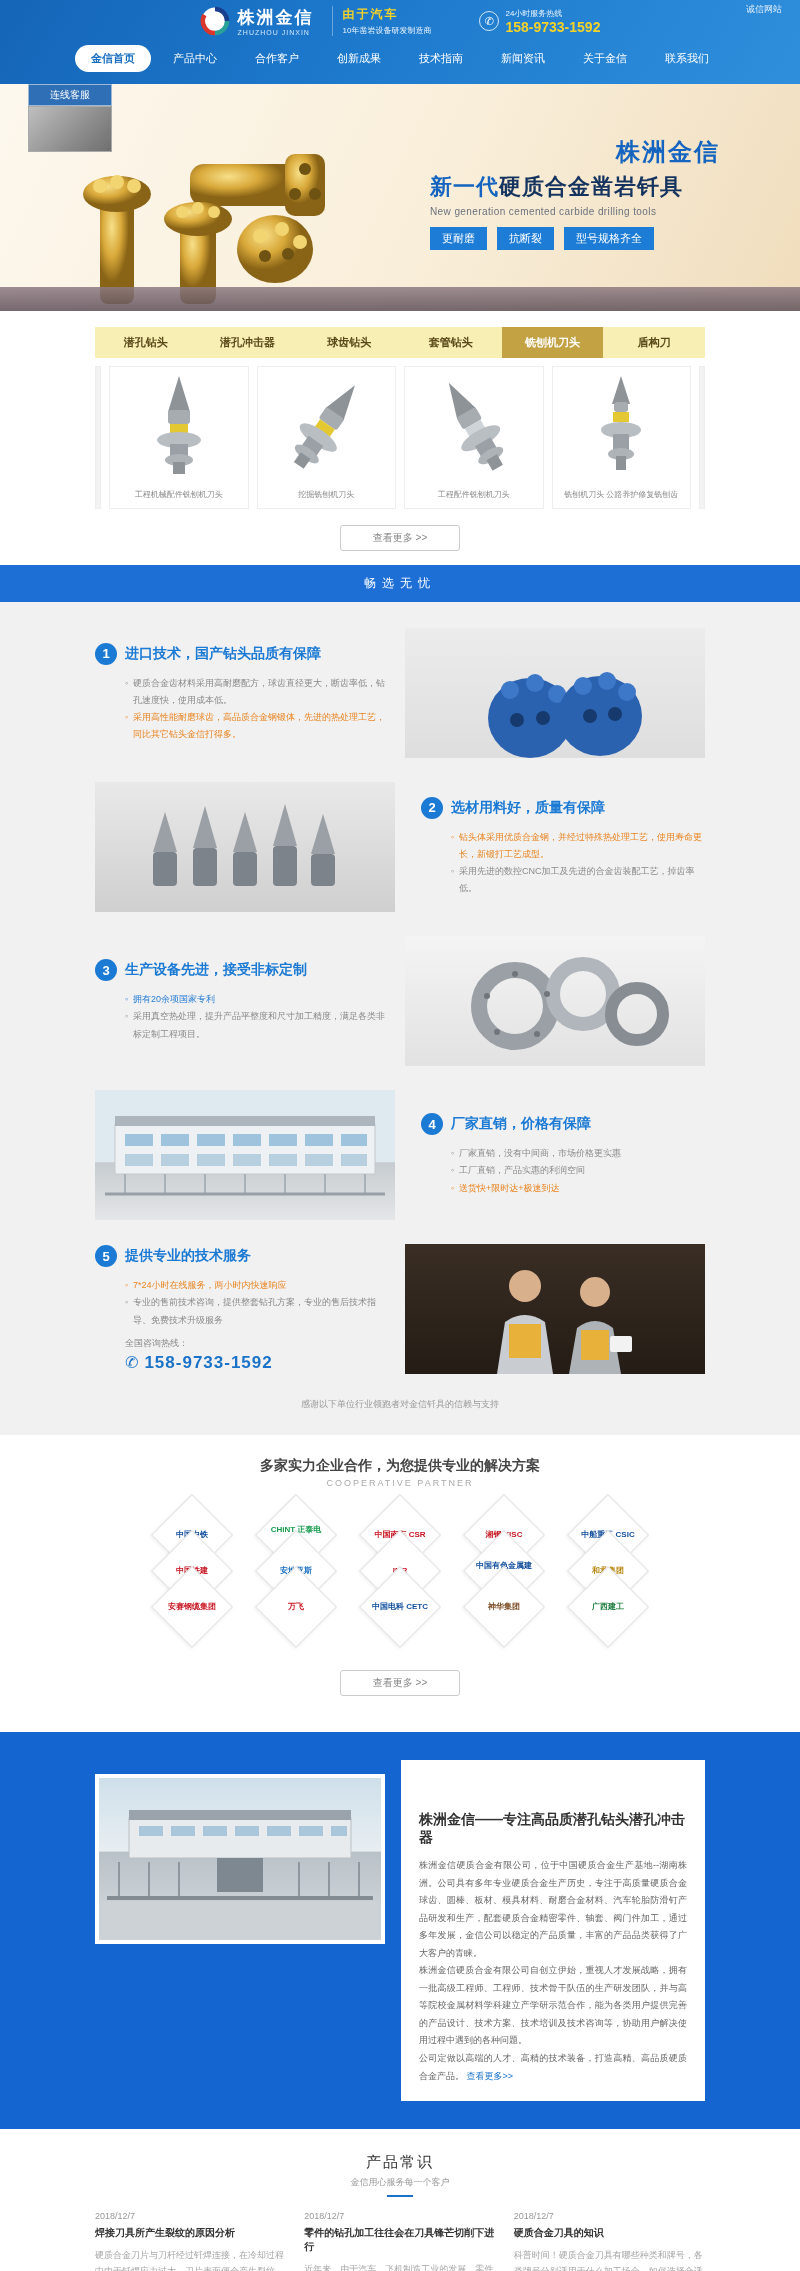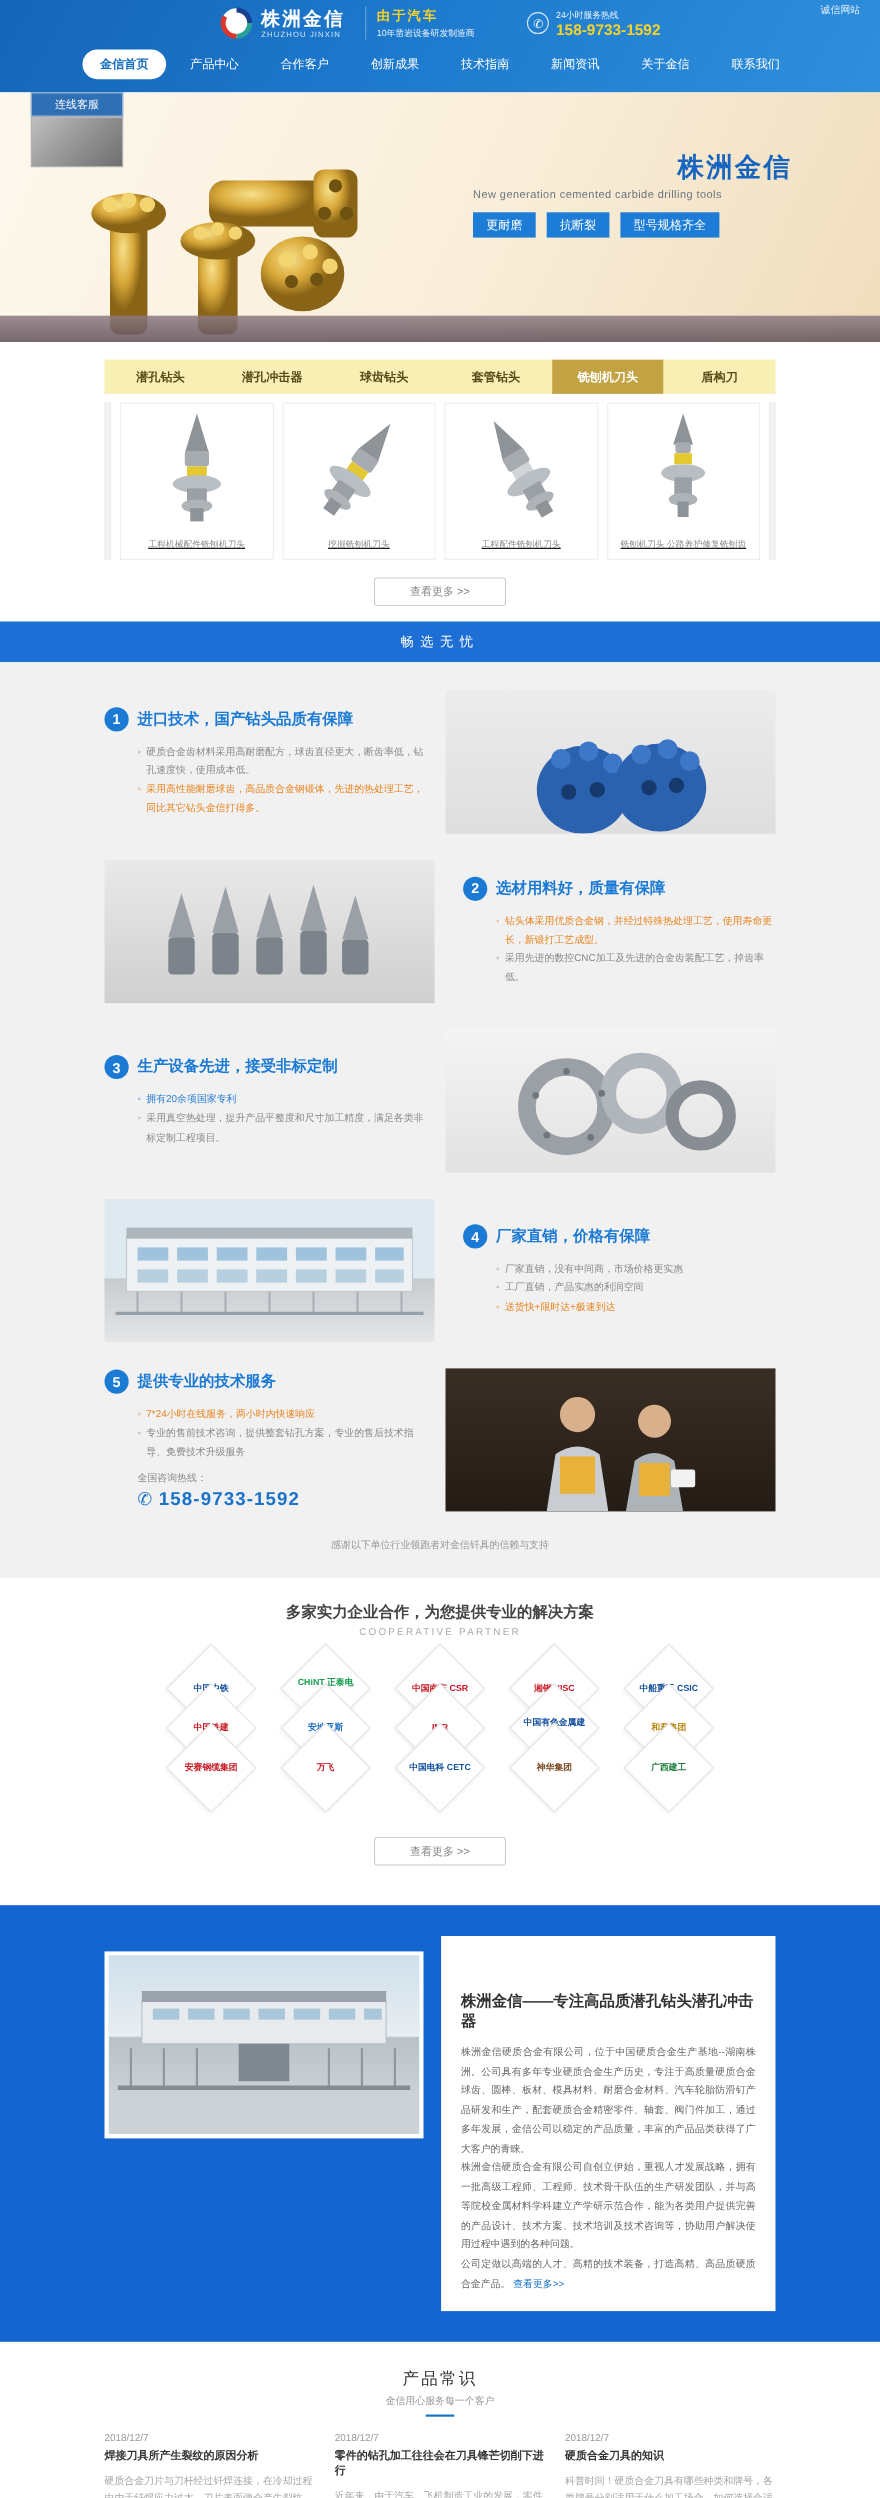--- a/index.html
+++ b/index.html
@@ -42,21 +42,21 @@
   .banner-tags { display:flex; gap:10px; margin-top:10px; }
   .banner-tag { background:#1c7cd6; color:#fff; font-size:11px; padding:4px 12px; cursor:pointer; }
 
   
   .ptabs-wrap { padding-top:16px; background:#fff; }
   .ptabs { display:flex; background:#f8efb4; }
   .ptab { flex:1; text-align:center; font-size:11px; font-weight:bold; color:#5a4a1a; padding:8px 0; cursor:pointer; }
   .ptab.active { background:#c2a243; color:#fff; }
 
   
-  .prod-row { display:flex; gap:8px; margin-top:8px; align-items:stretch;text-decoration:underline; }
+  .prod-row { display:flex; gap:8px; margin-top:8px; align-items:stretch; }
   .edge { width:6px; background:#f3f3f3; border:1px solid #eee; cursor:pointer; }
   .pcard { flex:1; border:1px solid #eee; background:#fff; display:flex; flex-direction:column; cursor:pointer; }
   .pimg { height:118px; display:flex; align-items:center; justify-content:center; }
   .pcap { font-size:8px; color:#8a8a8a; text-align:center; padding:4px 4px 8px; }
   .more-btn { display:block; width:120px; margin:16px auto 14px; text-align:center; font-size:10px; color:#888; border:1px solid #ccc; border-radius:3px; padding:5px 0; background:#fff; cursor:pointer; }
 
   
   .adv-banner { background:#1d6fd6; color:#fff; text-align:center; padding:8px 0 10px; }
   .adv-banner .t1 { font-size:16px; font-weight:bold; letter-spacing:2px; }
   .adv-banner .t2 { font-size:12px; letter-spacing:6px; margin-top:2px; }
@@ -182,20 +182,21 @@
       <circle cx="154" cy="88" r="6" fill="#f2d470"></circle>
     <ellipse cx="215" cy="125" rx="38" ry="34" fill="url(#gold)"></ellipse>
     <circle cx="200" cy="112" r="7" fill="#f2d470"></circle>
       <circle cx="222" cy="105" r="7" fill="#f2d470"></circle>
       <circle cx="240" cy="118" r="7" fill="#f2d470"></circle>
     <circle cx="205" cy="132" r="6" fill="#6e5212"></circle>
       <circle cx="228" cy="130" r="6" fill="#6e5212"></circle>
   </svg>
   <div class="banner-text">
     <div class="banner-brand">株洲金信</div>
+    <div class="banner-headline"><span class="acc">新一代</span><span>硬质合金凿岩钎具</span></div>
     <div class="banner-sub">New generation cemented carbide drilling tools</div>
     <div class="banner-tags">
       <div class="banner-tag">更耐磨</div>
       <div class="banner-tag">抗断裂</div>
       <div class="banner-tag">型号规格齐全</div>
     </div>
   </div>
   <div class="banner-dark"></div>
 </div>
 

